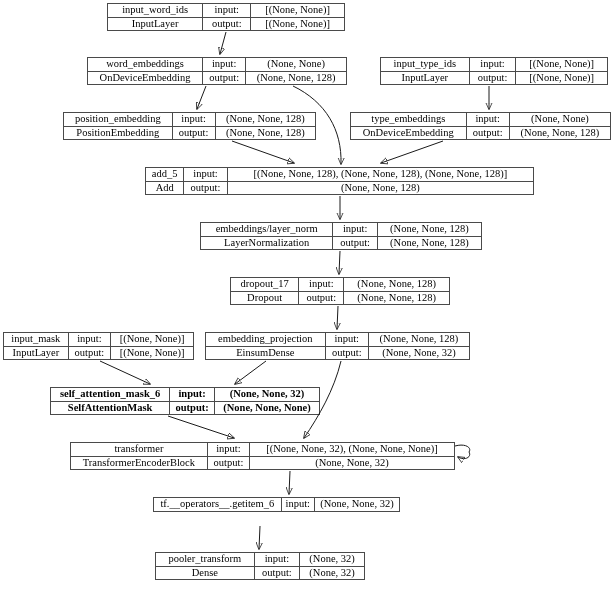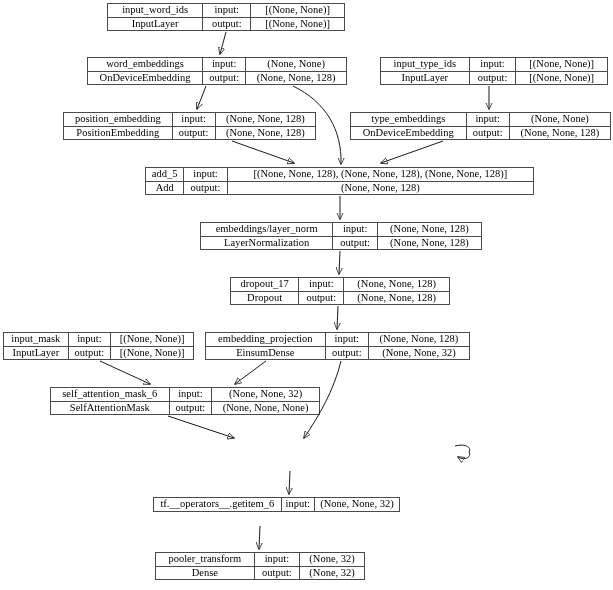--- a/index.html
+++ b/index.html
@@ -212,37 +212,53 @@
       </tr>
       <tr>
         <td>EinsumDense</td>
         <td>output:</td>
         <td>(None, None, 32)</td>
       </tr>
     </tbody>
       </table>
   </div>
 
-  <div class="node" style="left:50px;top:387px;width:270px;">
+  <div class="node" style="left:50px;top:387px;width:270px;font-weight:bold;">
     <table>
       <tbody>
           <tr>
         <td>self_attention_mask_6</td>
         <td>input:</td>
         <td>(None, None, 32)</td>
       </tr>
       <tr>
         <td>SelfAttentionMask</td>
         <td>output:</td>
         <td>(None, None, None)</td>
       </tr>
     </tbody>
       </table>
   </div>
 
+  <div class="node" style="left:70px;top:442px;width:385px;">
+    <table>
+      <tbody>
+          <tr>
+        <td>transformer</td>
+        <td>input:</td>
+        <td>[(None, None, 32), (None, None, None)]</td>
+      </tr>
+      <tr>
+        <td>TransformerEncoderBlock</td>
+        <td>output:</td>
+        <td>(None, None, 32)</td>
+      </tr>
+    </tbody>
+      </table>
+  </div>
 
   <div class="node" style="left:125px;top:497px;width:275px;padding-left:28px;">
     <table>
       <tbody>
           <tr>
         <td>tf.__operators__.getitem_6</td>
         <td>input:</td>
         <td>(None, None, 32)</td>
       </tr>
     </tbody>

